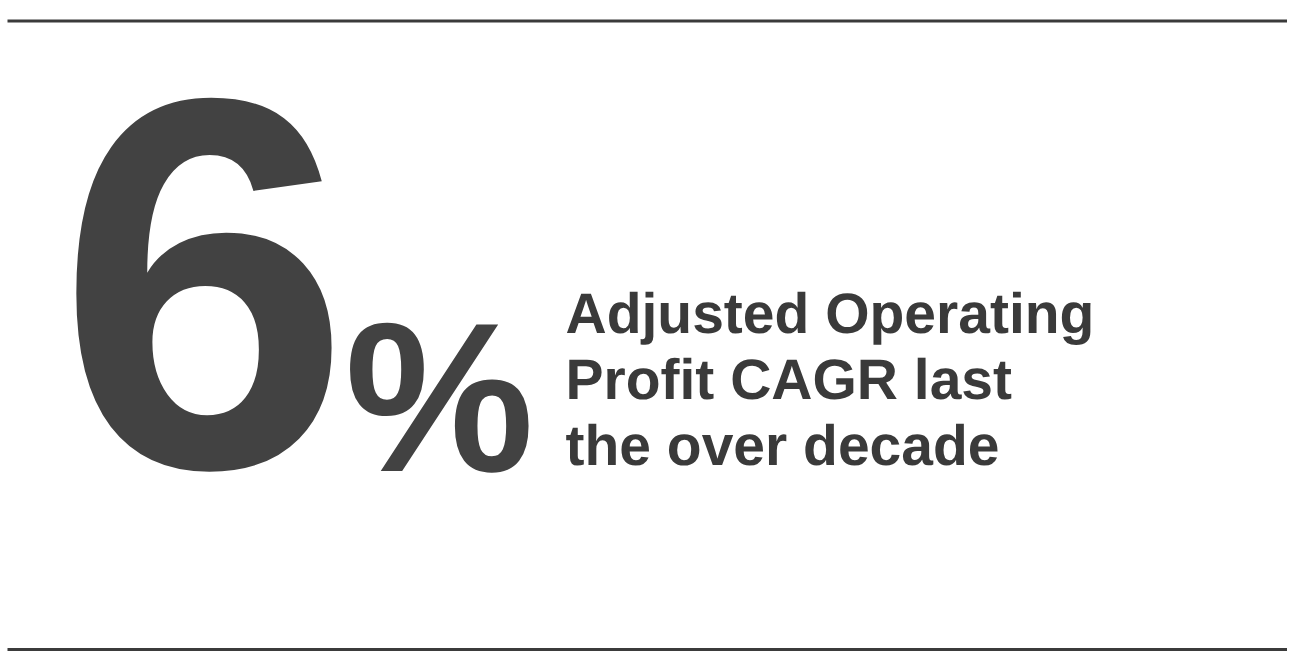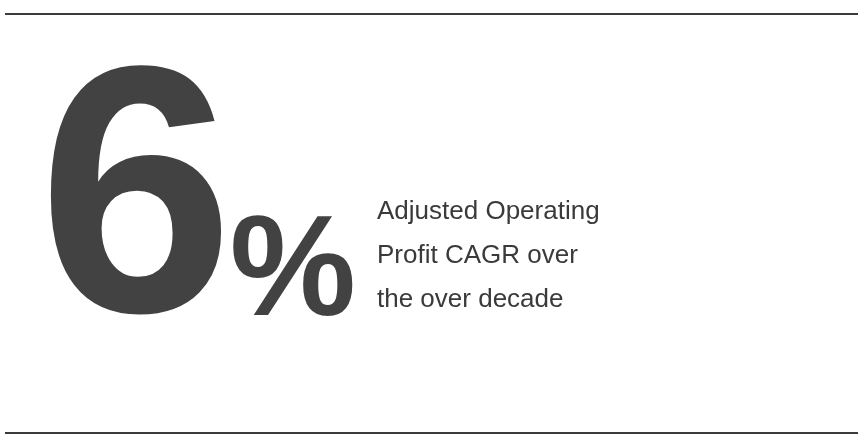--- a/index.html
+++ b/index.html
@@ -80,22 +80,22 @@
     margin-left: 2px;
   }
 
   
   .stat-description {
     position: absolute;
     left: 377px;
     top: 188px;
     width: 345px;
     font-family: "Liberation Sans", sans-serif;
-    font-size: 26px;
-    font-weight: normal;
+    font-size: 38px;
+    font-weight: bold;
     line-height: 44px;
     color: #3a3a3a;
     letter-spacing: 0px;
   }
   .stat-description .desc-line {
     display: block;
     white-space: nowrap;
   }
 </style>
 </head>
@@ -107,21 +107,21 @@
 
   <div class="stat-row">
 
     <div class="stat-figure">
       <span class="stat-number">6</span>
       <span class="stat-unit">%</span>
     </div>
 
     <div class="stat-description">
       <span class="desc-line">Adjusted Operating</span>
-      <span class="desc-line">Profit CAGR over</span>
+      <span class="desc-line">Profit CAGR last</span>
       <span class="desc-line">the over decade</span>
     </div>
 
   </div>
 
   <div class="rule rule-bottom"></div>
 
 </div>
 
 </body></html>

